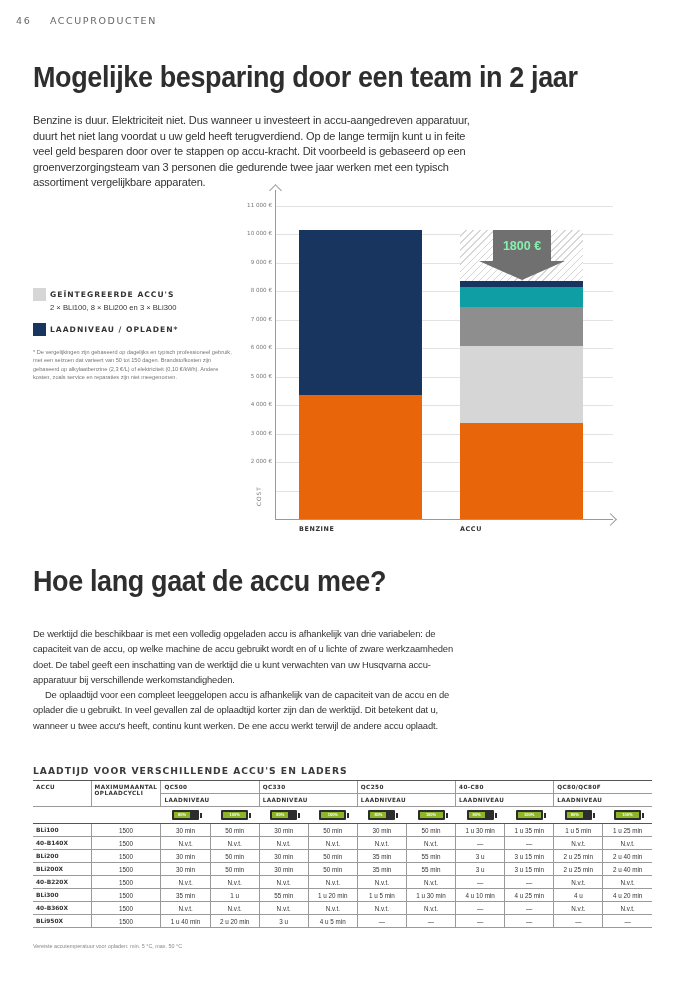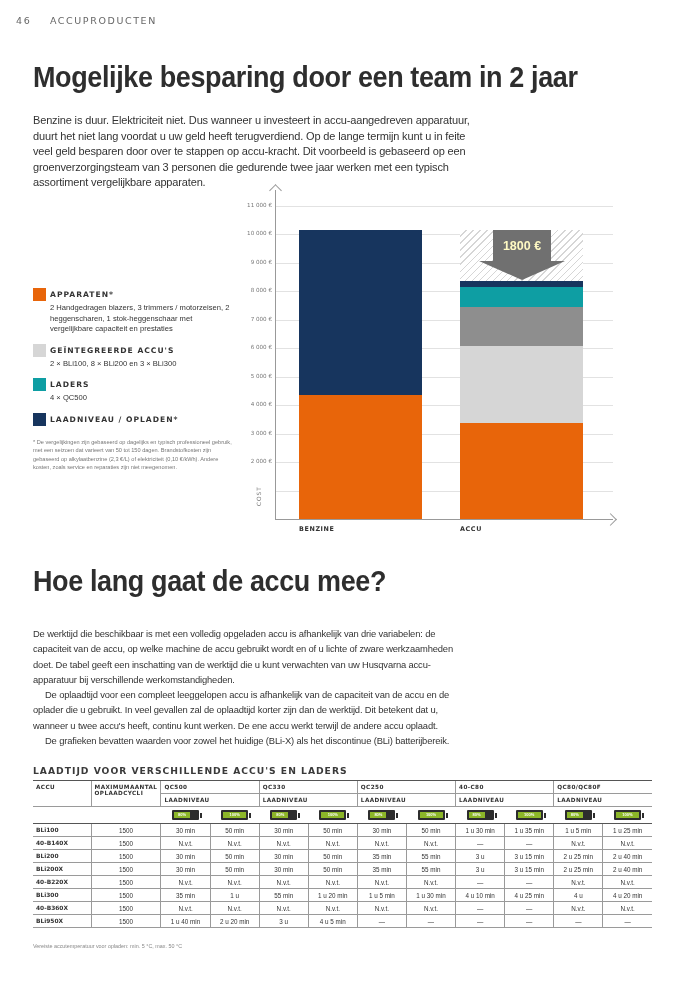--- a/index.html
+++ b/index.html
@@ -27,21 +27,21 @@
   .ytick { position: absolute; left: 0; width: 42px; text-align: right; font-size: 5.6px; color: #777; font-family: "DejaVu Sans", sans-serif; }
   .y-axis { position: absolute; left: 45px; top: 10px; width: 1px; height: 329px; background: #999; }
   .x-axis { position: absolute; left: 45px; top: 339px; width: 338px; height: 1px; background: #999; }
   .y-arrow { position: absolute; left: 41px; top: 6px; width: 9px; height: 9px; border-left: 1px solid #999; border-top: 1px solid #999; transform: rotate(45deg); }
   .x-arrow { position: absolute; left: 376px; top: 335px; width: 9px; height: 9px; border-right: 1px solid #999; border-top: 1px solid #999; transform: rotate(45deg); }
   .cost-label { position: absolute; left: 26px; top: 326px; font-size: 5.8px; color: #777; letter-spacing: 1px; transform: rotate(-90deg); transform-origin: left top; font-family: "DejaVu Sans", sans-serif; }
   .bar { position: absolute; width: 123px; }
   .seg { position: absolute; left: 0; width: 100%; }
   .hatch { position: absolute; background: repeating-linear-gradient(135deg, #ffffff 0px, #ffffff 4px, #d6d6d6 4px, #d6d6d6 5px); }
   .xlabel { position: absolute; top: 345px; width: 123px; font-family: "DejaVu Sans", sans-serif; font-weight: bold; font-size: 6.4px; letter-spacing: 0.6px; color: #333; }
-  .savings-box { position: absolute; left: 263px; top: 50px; width: 58px; height: 32px; background: #707070; color: #fef9c3; font-weight: bold; font-size: 12.5px; text-align: center; line-height: 32px; }
+  .savings-box { position: absolute; left: 263px; top: 50px; width: 58px; height: 32px; background: #707070; color: #86efac; font-weight: bold; font-size: 12.5px; text-align: center; line-height: 32px; }
   .savings-head { position: absolute; left: 249px; top: 81px; width: 0; height: 0; border-left: 43px solid transparent; border-right: 43px solid transparent; border-top: 19px solid #707070; }
 
   .body2 { position: absolute; left: 33px; top: 618px; width: 440px; font-size: 9.4px; line-height: 15.3px; color: #333; letter-spacing: -0.15px; margin-top: 8px; }
   .body2 p.indent { text-indent: 12px; }
 
   .tbl-title { position: absolute; left: 33px; top: 765px; font-family: "DejaVu Sans", sans-serif; font-weight: bold; font-size: 9.2px; letter-spacing: 1px; color: #3a3a3a; }
   table.ct { position: absolute; left: 33px; top: 780px; width: 619px; border-collapse: collapse; font-size: 6.3px; color: #333; }
   table.ct td, table.ct th { border-bottom: 1px solid #9a9a9a; height: 13px; padding: 0 3px; }
   table.ct th { font-family: "DejaVu Sans", sans-serif; font-weight: bold; text-align: left; font-size: 5.7px; letter-spacing: 0.4px; vertical-align: top; padding-top: 3px; }
   table.ct .vl { border-left: 1px solid #9a9a9a; }
@@ -60,33 +60,23 @@
 <div class="page-header">
   <span class="num">46</span>
   <span>ACCUPRODUCTEN</span>
 </div>
 
 <h1 class="title" id="title1">Mogelijke besparing door een team in 2 jaar</h1>
 <p class="intro">Benzine is duur. Elektriciteit niet. Dus wanneer u investeert in accu-aangedreven apparatuur, duurt het niet lang voordat u uw geld heeft terugverdiend. Op de lange termijn kunt u in feite veel geld besparen door over te stappen op accu-kracht. Dit voorbeeld is gebaseerd op een groenverzorgingsteam van 3 personen die gedurende twee jaar werken met een typisch assortiment vergelijkbare apparaten.</p>
 
 <div class="legend">
   <div class="leg-item">
-    <span class="leg-swatch" style="background:#e8650a"></span>
-    <div class="leg-title">APPARATEN*</div>
-    <div class="leg-desc">2 Handgedragen blazers, 3 trimmers / motorzeisen, 2 heggenscharen, 1 stok-heggenschaar met vergelijkbare capaciteit en prestaties</div>
-  </div>
-  <div class="leg-item">
     <span class="leg-swatch" style="background:#d6d6d6"></span>
     <div class="leg-title">GEÏNTEGREERDE ACCU'S</div>
     <div class="leg-desc">2 × BLi100, 8 × BLi200 en 3 × BLi300</div>
-  </div>
-  <div class="leg-item">
-    <span class="leg-swatch" style="background:#0e9ea3"></span>
-    <div class="leg-title">LADERS</div>
-    <div class="leg-desc">4 × QC500</div>
   </div>
   <div class="leg-item">
     <span class="leg-swatch" style="background:#17355e"></span>
     <div class="leg-title">LAADNIVEAU / OPLADEN*</div>
   </div>
   <p class="leg-note">* De vergelijkingen zijn gebaseerd op dagelijks en typisch professioneel gebruik, met een seizoen dat varieert van 50 tot 150 dagen. Brandstofkosten zijn gebaseerd op alkylaatbenzine (2,3 €/L) of elektriciteit (0,10 €/kWh). Andere kosten, zoals service en reparaties zijn niet meegenomen.</p>
 </div>
 
 <div class="chart">
 
@@ -138,21 +128,20 @@
   <div class="cost-label">COST</div>
 
   <div class="xlabel" style="left:69px">BENZINE</div>
   <div class="xlabel" style="left:230px">ACCU</div>
 </div>
 
 <h1 class="title" id="title2">Hoe lang gaat de accu mee?</h1>
 <div class="body2">
   <p>De werktijd die beschikbaar is met een volledig opgeladen accu is afhankelijk van drie variabelen: de capaciteit van de accu, op welke machine de accu gebruikt wordt en of u lichte of zware werkzaamheden doet. De tabel geeft een inschatting van de werktijd die u kunt verwachten van uw Husqvarna accu-apparatuur bij verschillende werkomstandigheden.</p>
   <p class="indent">De oplaadtijd voor een compleet leeggelopen accu is afhankelijk van de capaciteit van de accu en de oplader die u gebruikt. In veel gevallen zal de oplaadtijd korter zijn dan de werktijd. Dit betekent dat u, wanneer u twee accu's heeft, continu kunt werken. De ene accu werkt terwijl de andere accu oplaadt.</p>
-  <p class="indent">De grafieken bevatten waarden voor zowel het huidige (BLi-X) als het discontinue (BLi) batterijbereik.</p>
 </div>
 
 <div class="tbl-title">LAADTIJD VOOR VERSCHILLENDE ACCU'S EN LADERS</div>
 
 <table class="ct">
   <colgroup>
     <col style="width:58px">
       <col style="width:67px">
     <col style="width:49px">
       <col style="width:49px">

